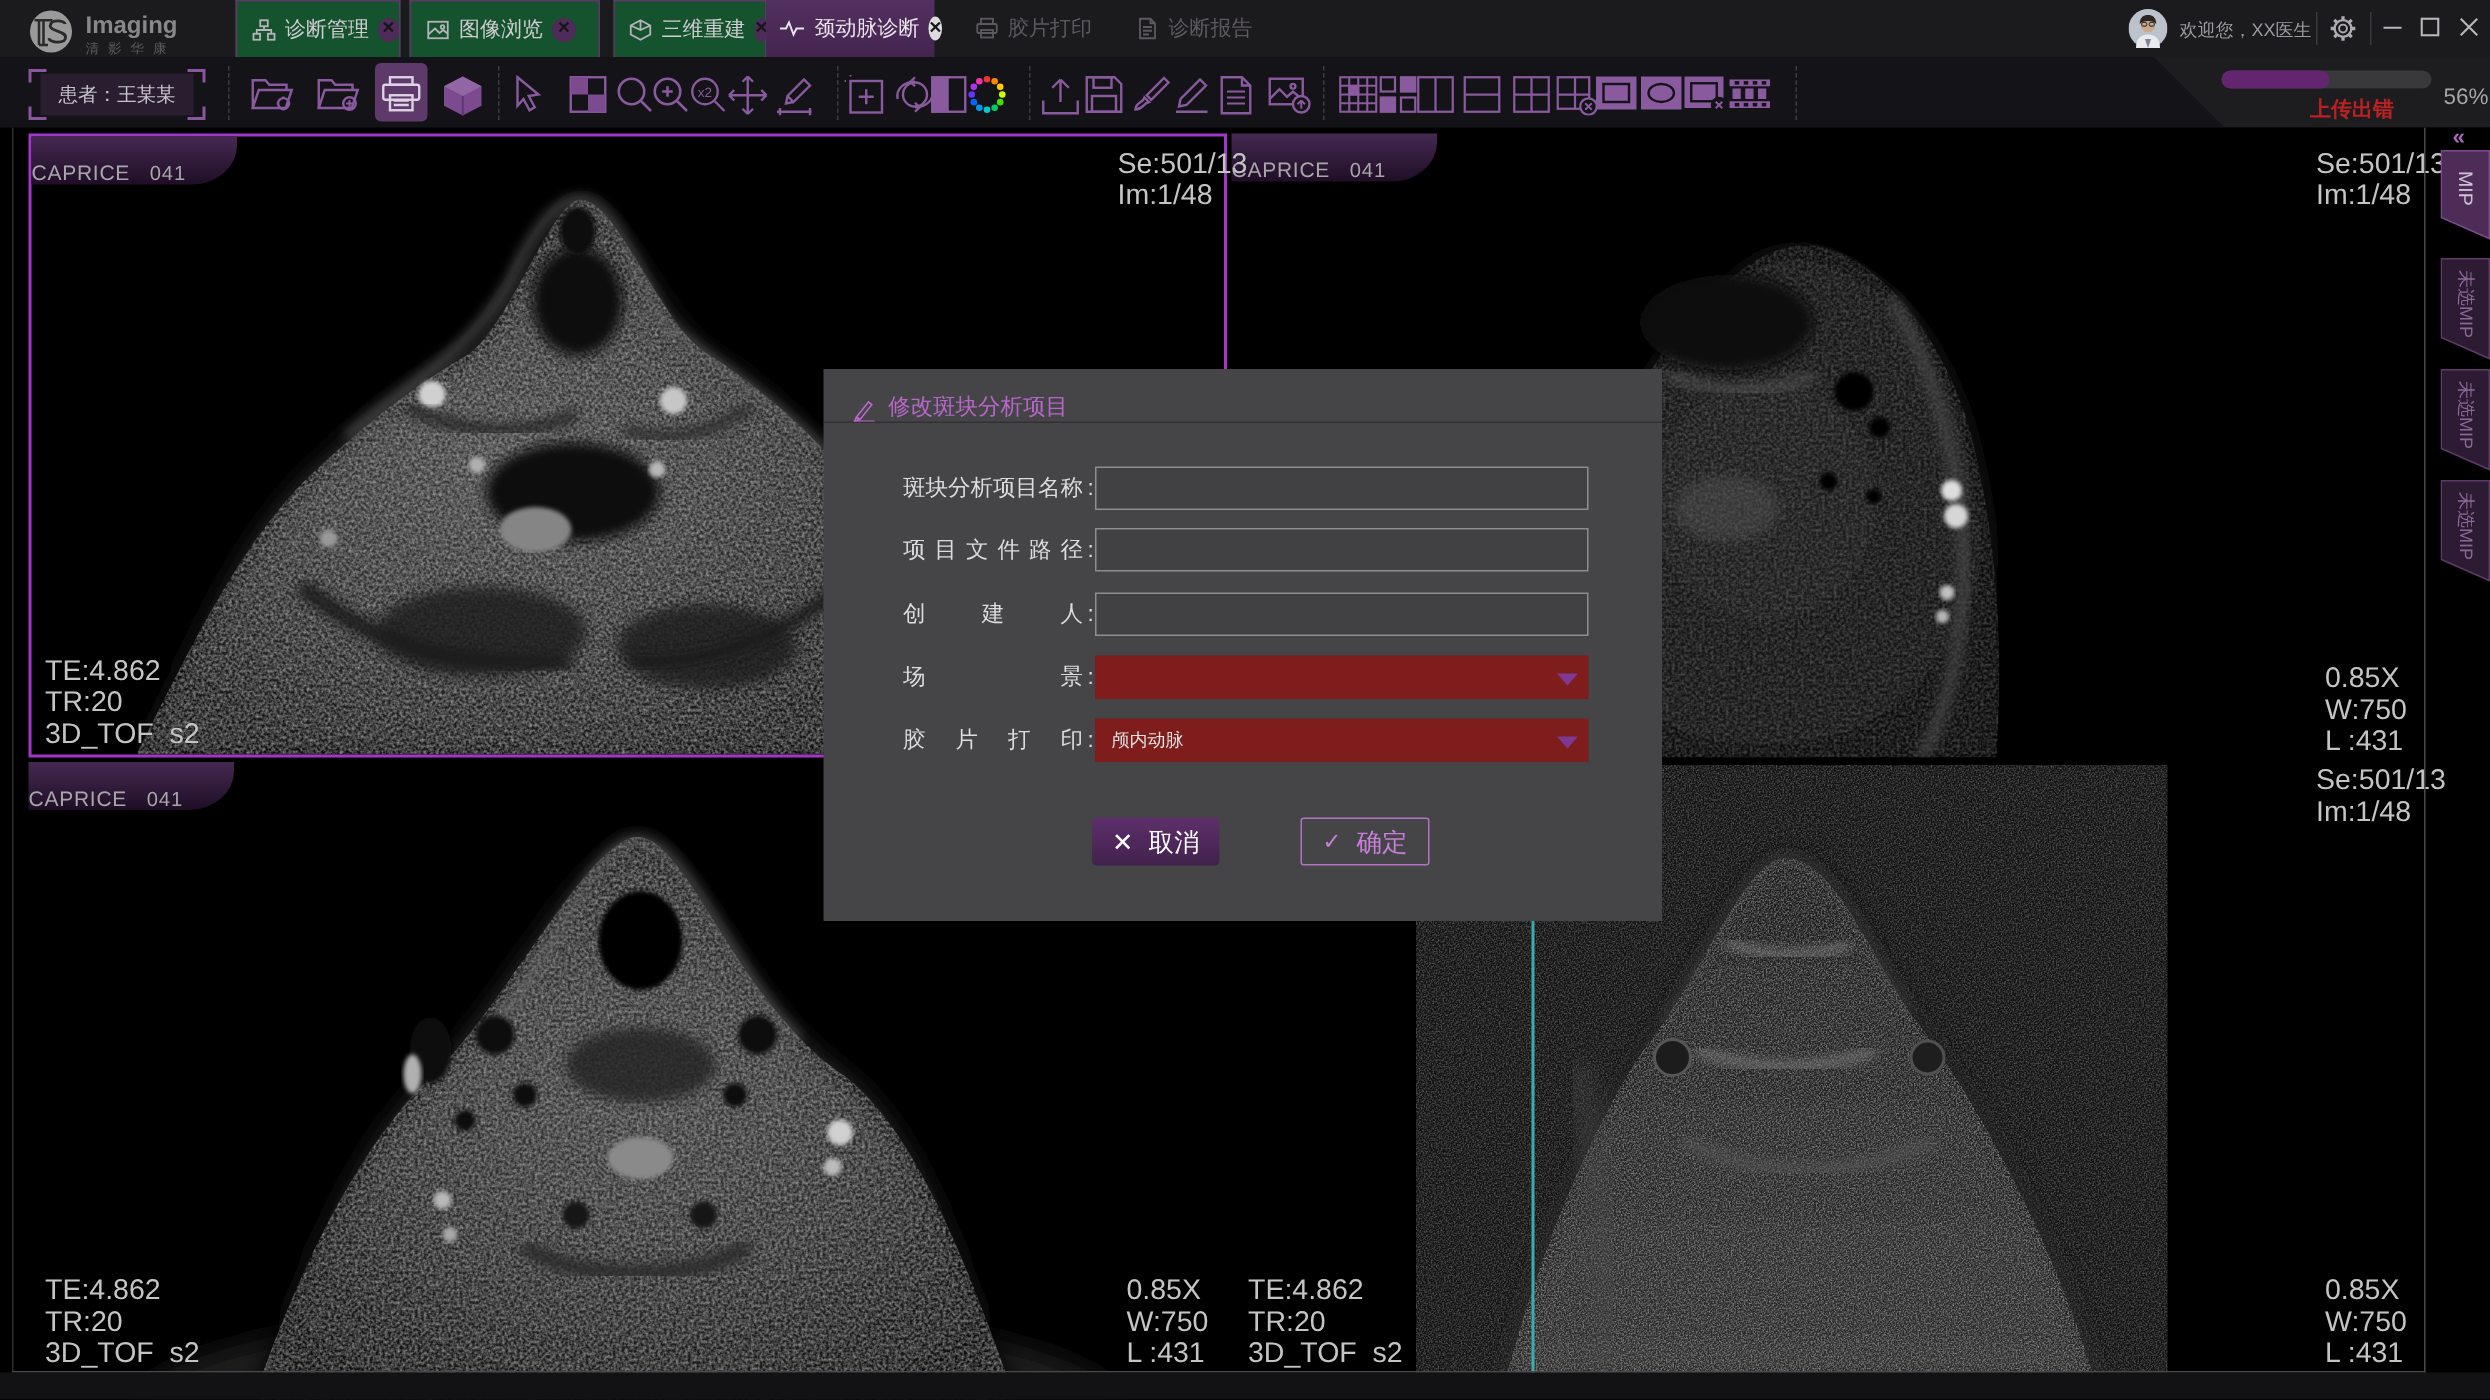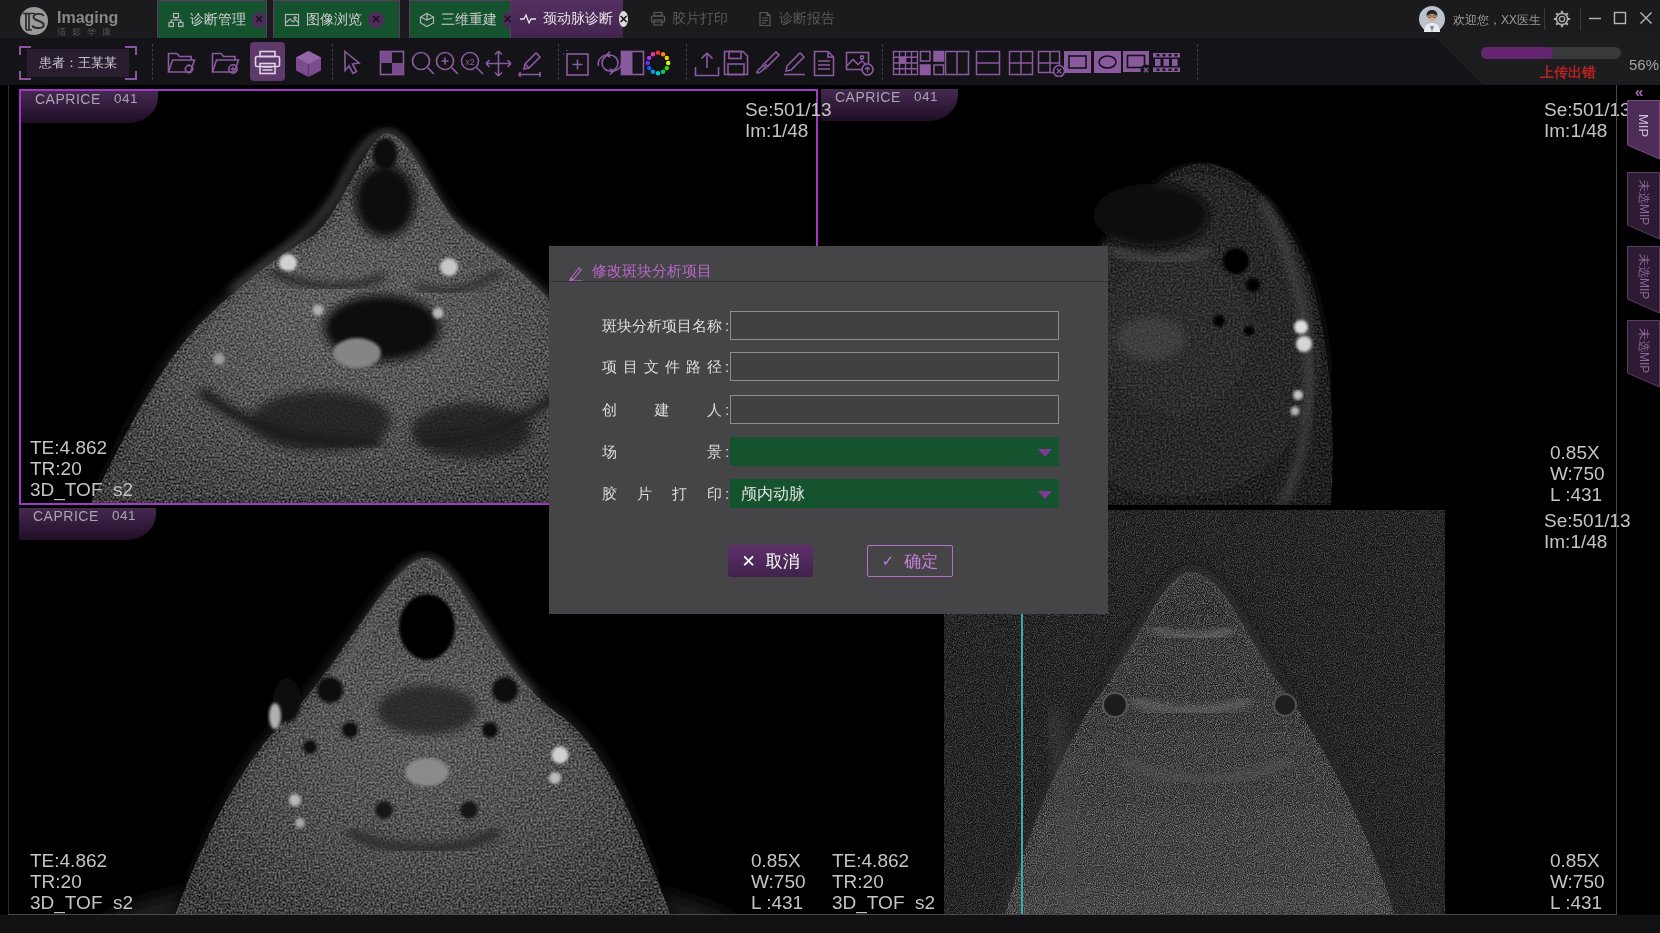--- a/index.html
+++ b/index.html
@@ -22,34 +22,34 @@
   
   #toolbar { position:absolute; left:0; top:38px; width:1660px; height:47px; background:#141318; }
   .tsep { position:absolute; top:6px; height:36px; border-left:1px dashed #3e3a44; }
   .icon { position:absolute; top:12px; }
 
   
   .vptext { position:absolute; color:#c4c4c4; font-size:19px; line-height:21px; }
   .banner { position:absolute; width:137px; height:32px;
     background:linear-gradient(180deg,#452951 0%, #2c1735 65%, #1f0e26 100%);
     border-bottom-right-radius:30px 26px; color:#a8a5ab; font-size:14px; letter-spacing:0.5px;
-    display:flex; align-items:flex-start; padding-left:14px; }
+    display:flex; align-items:flex-end; }
   .banner span { font-size:13.5px; }
 
   
   #dialog { position:absolute; left:549px; top:246px; width:559px; height:368px; background:#454548; }
   #dlghead { position:absolute; left:0; top:0; width:559px; height:36px; border-bottom:1px solid #323234;
     display:flex; align-items:flex-end; padding-left:19px; color:#b767c9; font-size:15px; }
   .frow { position:absolute; left:0; width:559px; height:29px; }
   .flabel { position:absolute; left:53px; top:0; width:120px; height:29px; line-height:29px;
     color:#dcdcdc; font-size:15px; text-align:justify; text-align-last:justify; white-space:nowrap; }
   .fcolon { position:absolute; left:176px; top:0; height:29px; line-height:29px; color:#dcdcdc; font-size:15px; }
   .finput { position:absolute; left:181px; top:0; width:329px; height:29px; background:#414144; border:1px solid #8e8e90; }
-  .fselect { position:absolute; left:181px; top:0; width:329px; height:29px; background:#14532d; color:#e4e4e4;
-    font-size:16px; line-height:29px; padding-left:11px; }
+  .fselect { position:absolute; left:181px; top:0; width:329px; height:29px; background:#7f1d1d; color:#e4e4e4;
+    font-size:12px; line-height:29px; padding-left:11px; }
   .ftri { position:absolute; left:489px; top:12px; width:0; height:0;
     border-left:7px solid transparent; border-right:7px solid transparent; border-top:8px solid #7e3a92; }
   #btncancel { position:absolute; left:179px; top:299px; width:85px; height:32px; border-radius:3px;
     background:linear-gradient(180deg,#5e2f6b,#41224c); color:#fff; font-size:17px;
     display:flex; align-items:center; justify-content:center; }
   #btnok { position:absolute; left:318px; top:299px; width:86px; height:32px; border-radius:2px;
     border:1px solid #b571c6; color:#c77fd8; font-size:17px;
     display:flex; align-items:center; justify-content:center; }
 </style>
 </head>

